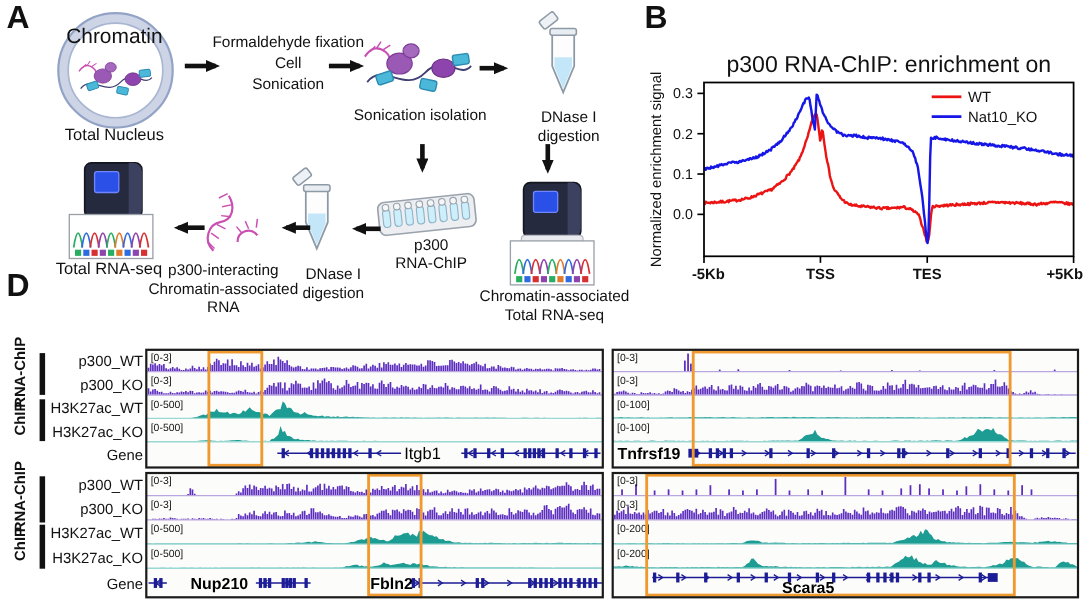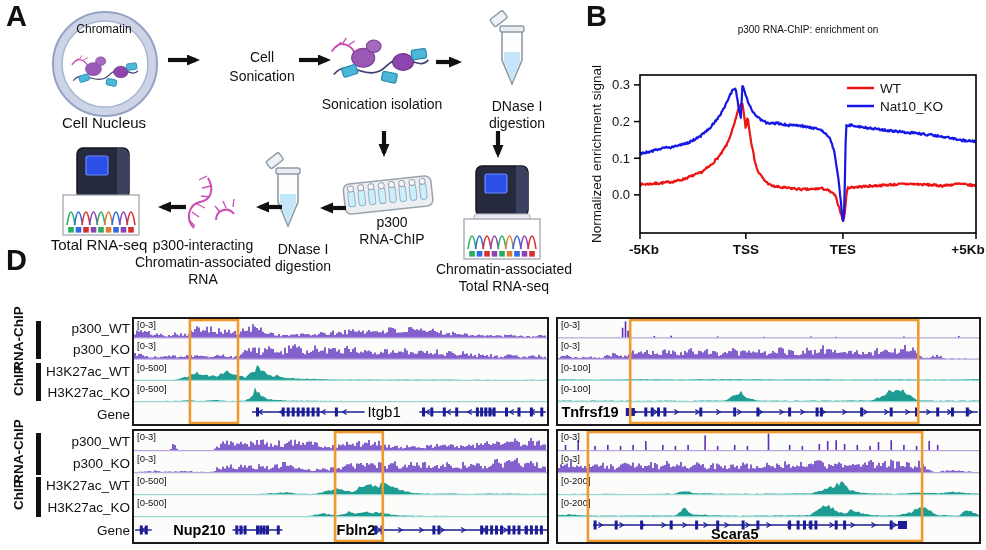--- a/index.html
+++ b/index.html
@@ -2,21 +2,21 @@
 <html><head>
 <meta charset="utf-8">
 <style>
   html,body{margin:0;padding:0;background:#fff;}
   #fig{position:relative;width:986px;height:550px;background:#fff;overflow:hidden;
        font-family:"Liberation Sans",sans-serif;color:#111;}
   svg{position:absolute;left:0;top:0;}
   svg text{font-family:"Liberation Sans",sans-serif;}
   .pl{position:absolute;font-size:29px;font-weight:bold;line-height:1;}
   .t{position:absolute;font-size:14px;white-space:nowrap;transform:translateX(-50%);line-height:1.15;}
-  .t13{font-size:12px;} .t15{font-size:15px;} .t16{font-size:10px;}
+  .t13{font-size:19px;} .t15{font-size:15px;} .t16{font-size:21px;margin-top:23px;}
   .rot{position:absolute;width:84px;text-align:center;transform:rotate(-90deg);
        font-size:13.5px;font-weight:bold;white-space:nowrap;}
   .gbar{position:absolute;left:36px;width:4.5px;background:#111;}
   .ylab{position:absolute;font-size:13.5px;white-space:nowrap;
         transform:translate(-50%,-50%) rotate(-90deg);}
 </style>
 </head>
 <body>
 
 <div id="fig">
@@ -472,21 +472,22 @@
         <rect x="587.9" y="432" width="334.2" height="109" fill="none" stroke="#f0992f" stroke-width="2.6"></rect>
         <rect x="557" y="430" width="423" height="113" fill="none" stroke="#1a1a1a" stroke-width="2"></rect>
       </g>
     </svg>
 
   <div class="pl" style="left:6px;top:2px">A</div>
   <div class="pl" style="left:586px;top:2px">B</div>
   <div class="pl" style="left:6px;top:246px">D</div>
 
   <div class="t t13" style="left:104px;top:23px">Chromatin</div>
-  <div class="t t15" style="left:104px;top:114px">Cell Nucleus</div>
+  <div class="t t15" style="left:104px;top:114px">Total Nucleus</div>
+  <div class="t" style="left:262px;top:30px">Formaldehyde fixation</div>
   <div class="t" style="left:262px;top:49px">Cell</div>
   <div class="t" style="left:262px;top:68px">Sonication</div>
   <div class="t" style="left:382px;top:96px">Sonication isolation</div>
   <div class="t" style="left:517px;top:98px">DNase I</div>
   <div class="t" style="left:517px;top:115px">digestion</div>
   <div class="t t15" style="left:99px;top:236px">Total RNA-seq</div>
   <div class="t" style="left:203px;top:237px">p300-interacting</div>
   <div class="t" style="left:203px;top:254px">Chromatin-associated</div>
   <div class="t" style="left:203px;top:271px">RNA</div>
   <div class="t" style="left:303px;top:241px">DNase I</div>

